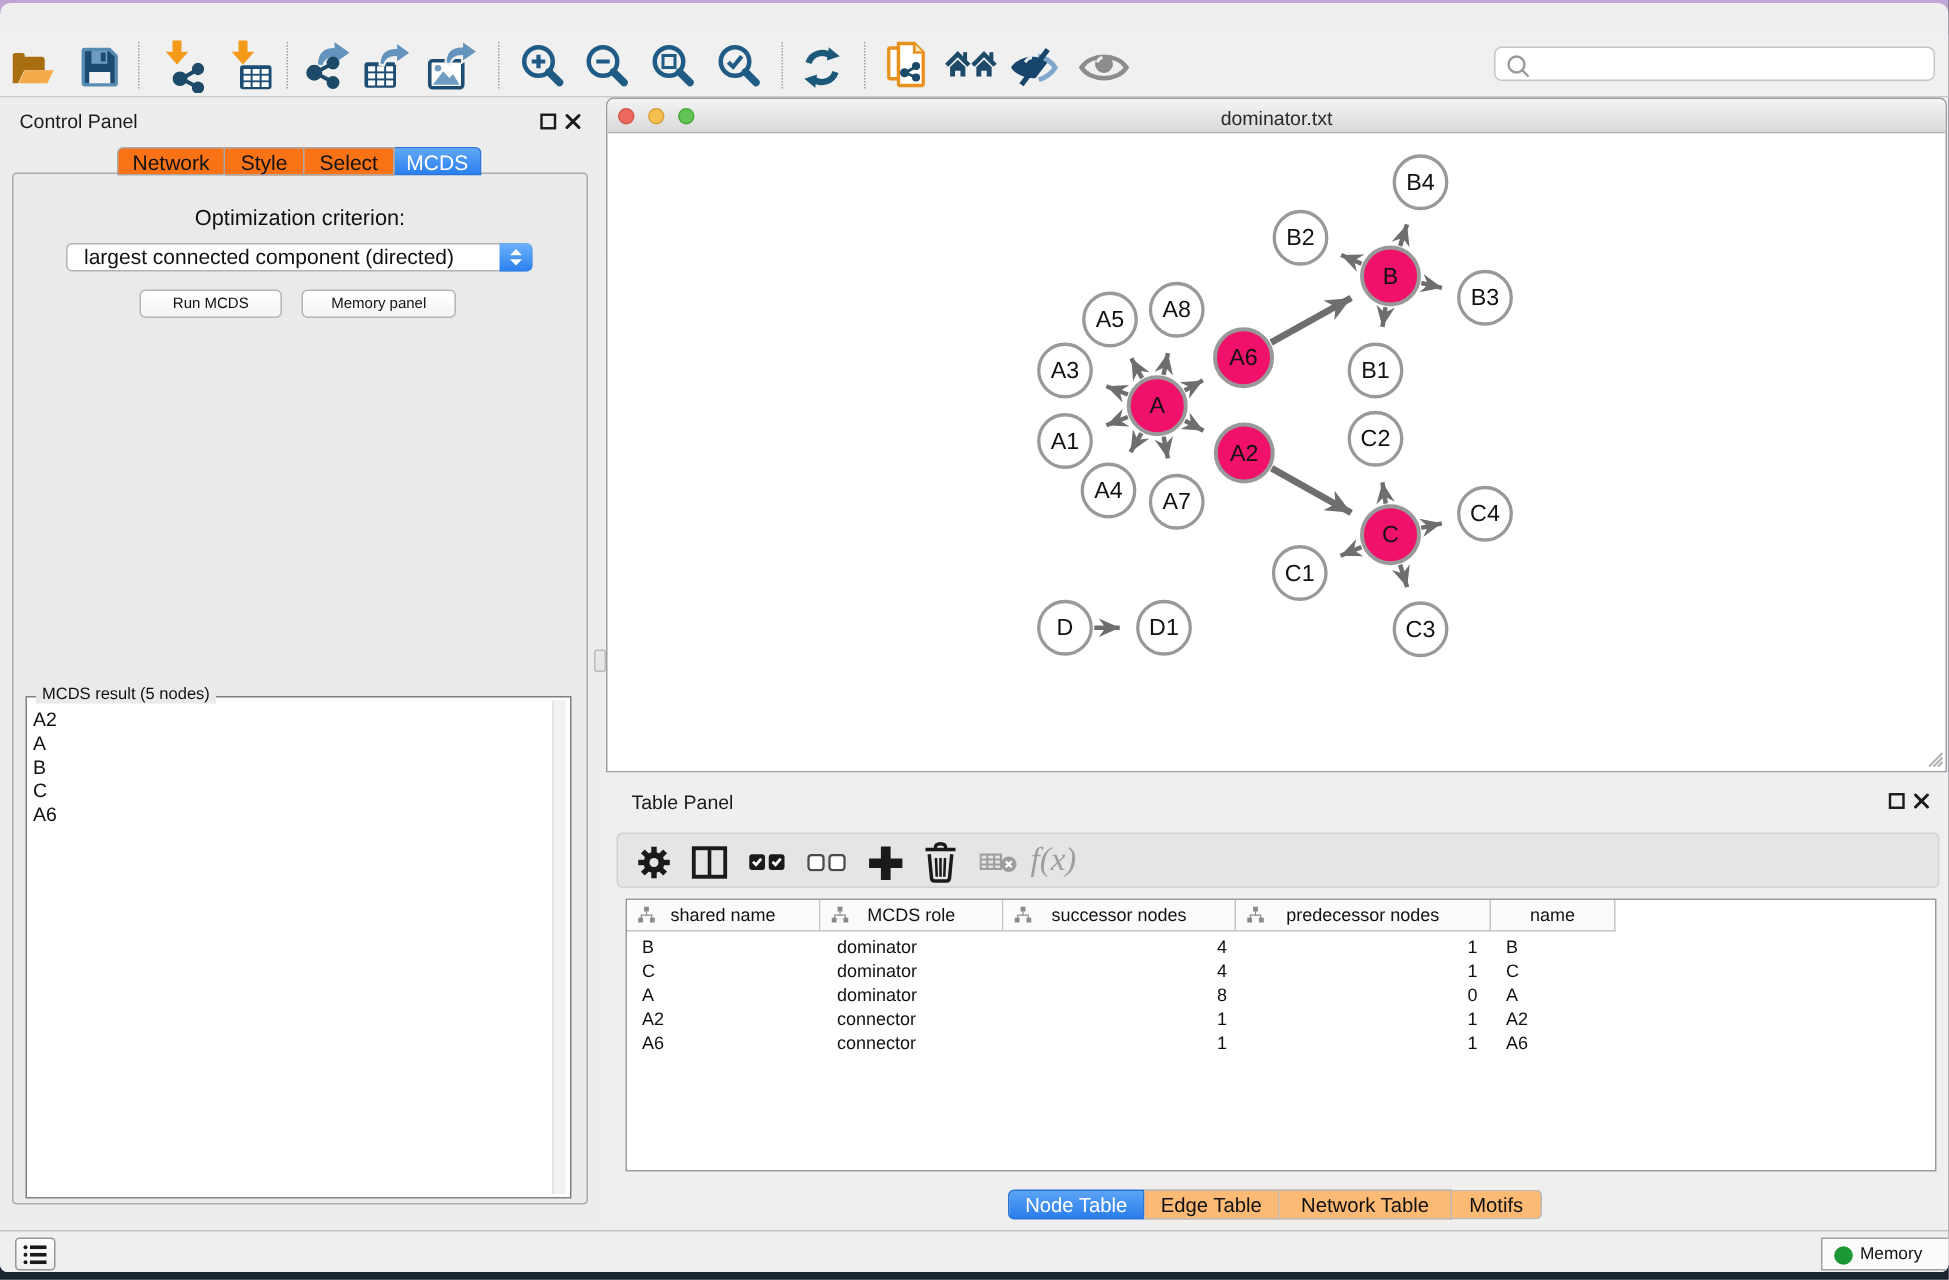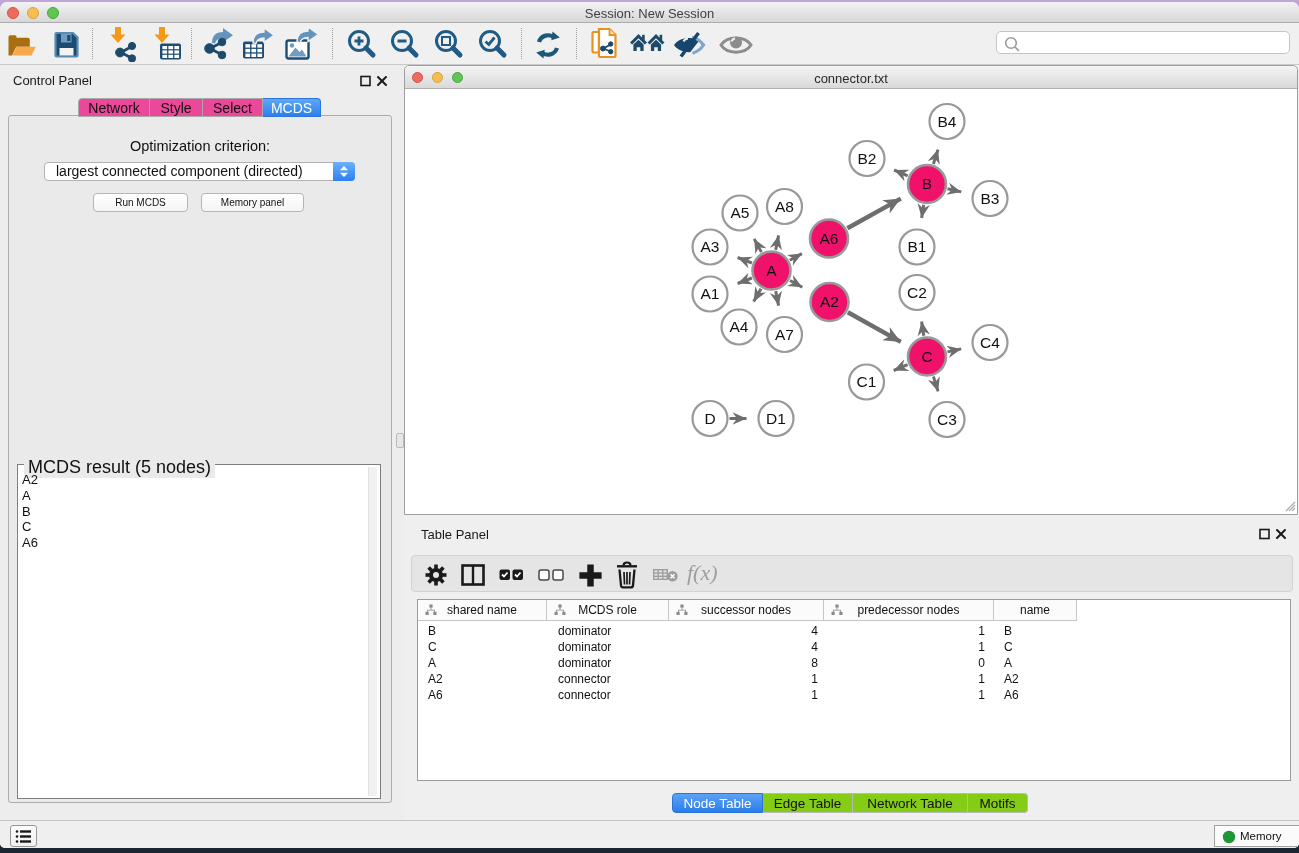--- a/index.html
+++ b/index.html
@@ -8,60 +8,54 @@
 #win{left:0;top:2px;width:1299px;height:846px;background:#efefef;border-radius:7px 7px 5px 5px;overflow:hidden}
 #titlebar{left:0;top:0;width:1299px;height:21px;background:linear-gradient(#f3f3f3,#d7d7d7);border-bottom:1px solid #acacac;border-radius:7px 7px 0 0}
 #titlebar .tl{top:5px;width:12px;height:12px;border-radius:50%}
 #title{top:4px;left:0;width:1299px;text-align:center;font-size:13px;color:#404040}
 #toolbar{left:0;top:21px;width:1299px;height:42px;background:#f0f0f0;border-bottom:1px solid #c9c9c9}
 .sep{top:5px;height:31px;width:1px;border-left:1px dotted #9f9f9f}
 #searchbox{left:996px;top:8px;width:294px;height:23px;background:#fff;border:1px solid #c5c5c5;border-radius:5px}
 #leftpanel{left:0;top:63px;width:404px;height:757px;background:#ededed}
 .ph{font-size:13px;color:#1a1a1a}
 .winbtns line{stroke:#1a1a1a;stroke-width:2;stroke-linecap:round}
-#cptabs .tab{position:absolute;top:0;height:19px;background:#ec4899;border:1px solid #a9a9a9;border-left:none;font-size:14px;color:#111;text-align:center;line-height:18px}
+#cptabs .tab{position:absolute;top:0;height:19px;background:#f97316;border:1px solid #a9a9a9;border-left:none;font-size:14px;color:#111;text-align:center;line-height:18px}
 #cptabs .tab.first{border-left:1px solid #a9a9a9;border-radius:4px 0 0 0}
 #cptabs .tab.sel{background:linear-gradient(#5fa8f7,#2c80ee);color:#fff;border-color:#2c74d8;border-radius:0 4px 0 0}
 #cpbox{left:8px;top:50px;width:384px;height:688px;background:#eaeaea;border:1px solid #acacac;border-radius:3px}
 #optlabel{left:0;top:73px;width:400px;text-align:center;font-size:14.5px;color:#111}
 #dropdown{left:44px;top:97px;width:311px;height:19px;background:#fff;border:1px solid #b2b2b2;border-radius:4px;font-size:14px;color:#111;line-height:17px;padding-left:11px}
 #ddstep{right:-1px;top:-1px;width:22px;height:19px;background:linear-gradient(#6db1f9,#2b7fef);border-radius:0 4px 4px 0}
 .btn{position:absolute;height:19px;background:linear-gradient(#ffffff,#f4f4f4);border:1px solid #b5b5b5;border-radius:4px;font-size:10px;color:#111;text-align:center;line-height:17px}
 #grpbox{left:17px;top:399px;width:364px;height:335px;border:1px solid #7f7f7f;background:#fff}
-#grplegend{left:24px;top:392px;background:#eaeaea;padding:0 4px;font-size:18px;color:#111}
+#grplegend{left:24px;top:392px;background:#eaeaea;padding:0 4px;font-size:11px;color:#111}
 #grplist{left:22px;top:407px;font-size:13px;color:#111;line-height:15.8px}
 #grpsb{right:3px;top:2px;width:9px;height:329px;background:#f1f1f1;border-left:1px solid #e0e0e0}
 #statusbar{left:0;top:818px;width:1299px;height:28px;background:#efefef;border-top:1px solid #c4c4c4}
 #listbtn{left:10px;top:4px;width:27px;height:22px;background:linear-gradient(#fdfdfd,#f0f0f0);border:1px solid #979797;border-radius:3px}
 #membtn{left:1214px;top:4px;width:94px;height:22px;background:#fbfbfb;border:1px solid #a2a2a2;font-size:11.5px;color:#111}
 #netwin{left:404px;top:63px;width:894px;height:450px;background:#fff;border:1px solid #9e9e9e;border-radius:5px 5px 0 0}
 #nettitle{left:0;top:0;width:892px;height:23px;background:linear-gradient(#f4f4f4,#d9d9d9);border-bottom:1px solid #b0b0b0;border-radius:5px 5px 0 0}
 #nettitle .tl{top:6px;width:11px;height:11px;border-radius:50%}
 #nettext{top:5px;left:0;width:892px;text-align:center;font-size:13px;color:#2a2a2a}
 #tablepanel{left:404px;top:513px;width:895px;height:305px;background:#efefef}
 #ttoolbar{left:7px;top:40px;width:882px;height:37px;background:#e5e5e5;border:1px solid #d2d2d2;border-radius:4px}
 #tbl{left:13px;top:84px;width:874px;height:182px;background:#fff;border:1px solid #9b9b9b;font-size:12px;color:#111}
 .hcell{position:absolute;top:0;height:21px;border-right:1px solid #c6c6c6;border-bottom:1px solid #c6c6c6;background:#fbfbfb;text-align:center;line-height:21px}
 .trow{position:absolute;left:0;width:872px;height:16px;line-height:16px}
 .tc{position:absolute;top:0;height:16px}
 #btabs{position:absolute;left:268px;top:278px;height:20px}
-.btab{position:absolute;top:0;height:20px;background:#84cc16;border:1px solid #b9b9b9;border-left:none;font-size:13.5px;color:#111;text-align:center;line-height:19px}
+.btab{position:absolute;top:0;height:20px;background:#fdba74;border:1px solid #b9b9b9;border-left:none;font-size:13.5px;color:#111;text-align:center;line-height:19px}
 .btab.sel{background:linear-gradient(#5ba3f5,#2a7dec);color:#fff;border-color:#2c74d8}
 .hicon{position:absolute;top:4px}
 svg{display:block}
 svg text{font-family:"Liberation Sans",sans-serif}
 </style></head><body>
 <div class="ab" id="wallTop"></div>
 <div class="ab" id="win">
-<div class="ab" id="titlebar">
- <div class="ab tl" style="left:7px;background:#ee6a5f;border:1px solid #d45548"></div>
- <div class="ab tl" style="left:27px;background:#f5be4f;border:1px solid #d8a03d"></div>
- <div class="ab tl" style="left:47px;background:#61c454;border:1px solid #47a93c"></div>
- <div class="ab" id="title">Session: New Session</div>
-</div>
 <div class="ab" id="toolbar">
 <svg class="ab" style="left:4px;top:4px" width="34" height="34" viewBox="0 0 34 34">
  <path d="M4.5,28.5 L4.5,10 Q4.5,8.3 6.2,8.3 L11,8.3 Q12.5,8.3 12.5,9.8 L12.5,10.8 L23.8,10.8 Q25.8,10.8 25.8,12.8 L25.8,19.8 L12.2,19.8 L8,28.5 Z" fill="#a86e10"></path>
  <polygon points="12.6,19.8 31.8,19.8 27.6,28.5 8.4,28.5" fill="#f5a94b"></polygon>
 </svg>
 <svg class="ab" style="left:49px;top:4px" width="34" height="34" viewBox="0 0 34 34">
  <path d="M7.5,6 L24,6 L28.5,10.5 L28.5,28.5 Q28.5,29.5 27.5,29.5 L7.5,29.5 Q6.5,29.5 6.5,28.5 L6.5,7 Q6.5,6 7.5,6 Z" fill="#1c4a70" stroke="#568cb4" stroke-width="2.2"></path>
  <rect x="12" y="7" width="10.5" height="8.5" fill="#6f9cc2"></rect>
  <rect x="18.2" y="8" width="3.2" height="6" fill="#1c4a70"></rect>
  <rect x="10.5" y="21" width="14" height="7.5" fill="#f3f3f3"></rect>
@@ -226,21 +220,21 @@
         <div class="ab" id="grpsb"></div>
       </div>
  <div class="ab" id="grplegend">MCDS result (5 nodes)</div>
  <div class="ab" id="grplist">A2<br>A<br>B<br>C<br>A6</div>
 </div>
 <div class="ab" id="netwin">
  <div class="ab" id="nettitle">
   <div class="ab tl" style="left:7px;background:#ee6a5f;border:1px solid #d45548"></div>
   <div class="ab tl" style="left:27px;background:#f5be4f;border:1px solid #d8a03d"></div>
   <div class="ab tl" style="left:47px;background:#61c454;border:1px solid #47a93c"></div>
-  <div class="ab" id="nettext">connector.txt</div>
+  <div class="ab" id="nettext">dominator.txt</div>
  </div>
  <svg class="ab" style="left:0;top:22px" width="892" height="425" viewBox="405 87 892 425">
   <defs>
    <marker id="arrS" markerUnits="userSpaceOnUse" markerWidth="16" markerHeight="13" refX="14" refY="6.25" orient="auto">
     <path d="M0,0 L14,6.25 L0,12.5 L4.5,6.25 Z" fill="#6e6e6e"></path>
    </marker>
    <marker id="arrB" markerUnits="userSpaceOnUse" markerWidth="19" markerHeight="16" refX="17" refY="7.5" orient="auto">
     <path d="M0,0 L17,7.5 L0,15 L5,7.5 Z" fill="#6e6e6e"></path>
    </marker>
   </defs>

